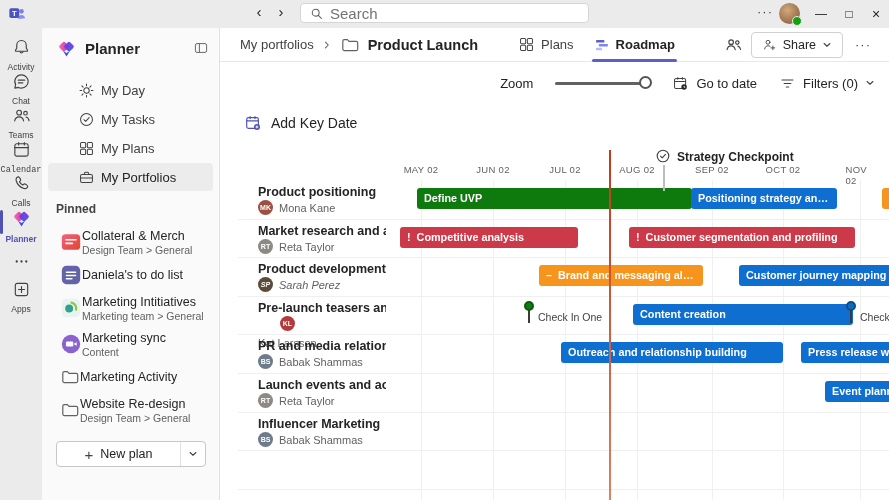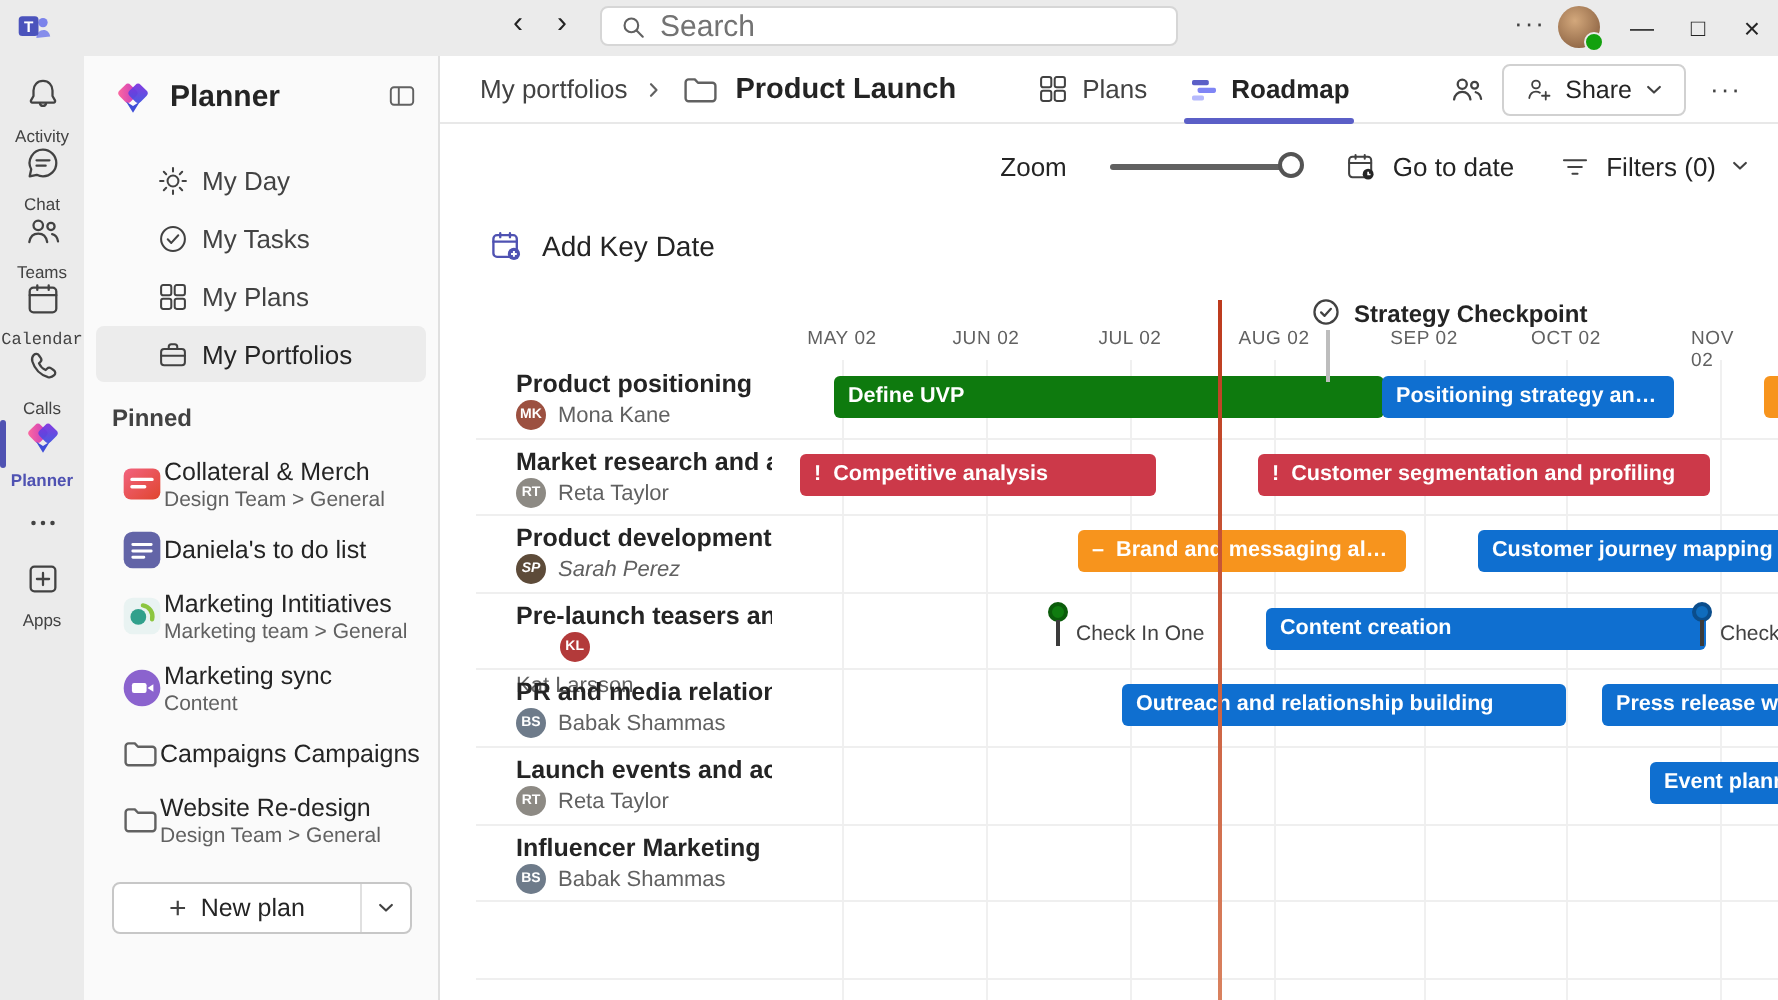--- a/index.html
+++ b/index.html
@@ -304,21 +304,21 @@
           <div class="pin-sub">Content</div>
         </div>
       </div>
       <div class="pin-item" style="top: 334px; height: 30px;">
         <span class="ic">
           <svg viewBox="0 0 20 20" width="20" height="20">
             <path d="M2.8 6.2c0-.8.7-1.5 1.5-1.5h3.1l1.6 1.7h7.2c.8 0 1.5.7 1.5 1.5v6.2c0 .8-.7 1.5-1.5 1.5H4.3c-.8 0-1.5-.7-1.5-1.5z" stroke="#616161" stroke-width="1.2" fill="none" stroke-linejoin="round"></path>
           </svg>
         </span>
         <div class="pin-txt">
-          <div class="pin-title">Campaigns Campaigns</div>
+          <div class="pin-title">Marketing Activity</div>
         </div>
       </div>
       <div class="pin-item" style="top: 364px; height: 36px;">
         <span class="ic">
           <svg viewBox="0 0 20 20" width="20" height="20">
             <path d="M2.8 6.2c0-.8.7-1.5 1.5-1.5h3.1l1.6 1.7h7.2c.8 0 1.5.7 1.5 1.5v6.2c0 .8-.7 1.5-1.5 1.5H4.3c-.8 0-1.5-.7-1.5-1.5z" stroke="#616161" stroke-width="1.2" fill="none" stroke-linejoin="round"></path>
           </svg>
         </span>
         <div class="pin-txt">
           <div class="pin-title">Website Re-design</div>

